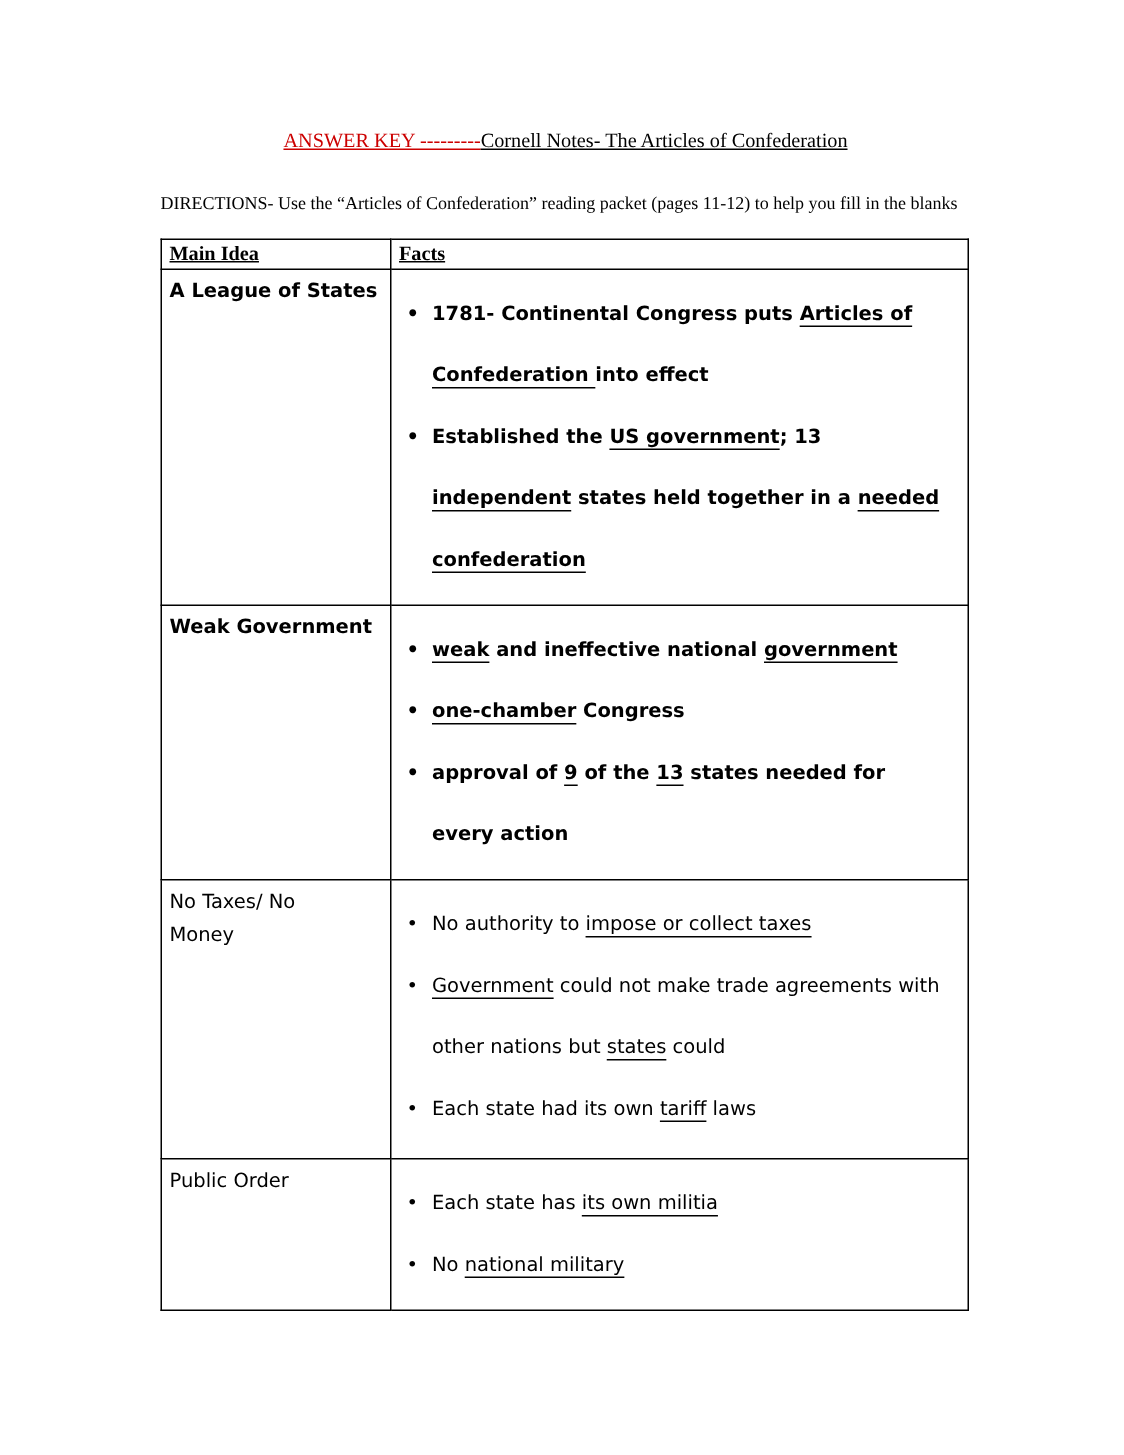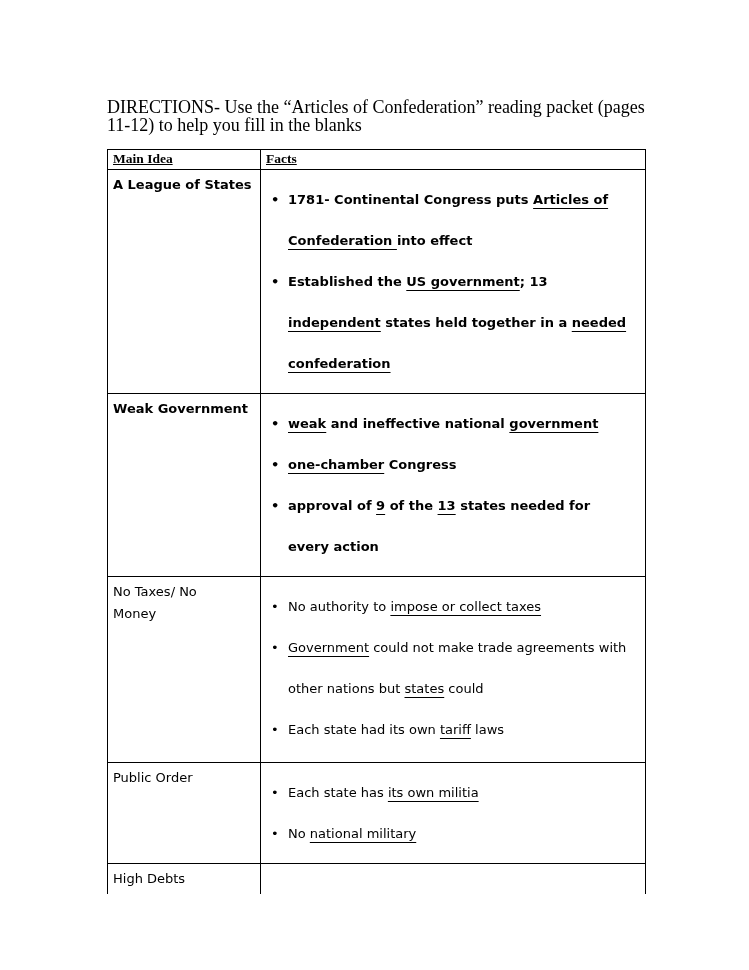--- a/index.html
+++ b/index.html
@@ -25,22 +25,22 @@
   }
   .title-red {
     color:#cc0000;
     text-decoration:underline;
   }
   .title-black {
     color:#000000;
     text-decoration:underline;
   }
   .directions {
-    margin-top:12px;
-    font-size:18px;
+    margin-top:24px;
+    font-size:12px;
     line-height:18px;
     width:542px;
   }
   table.notes {
     border-collapse:collapse;
     table-layout:fixed;
     width:538px;
     margin-top:15px;
   }
   col.c-main { width:153px; }
@@ -89,20 +89,23 @@
   tr.row-2 td { height:186px;margin-top:38px; }
   tr.row-3 td { height:89px; }
   tr.row-4 td { height:24px; border-bottom:none; }
 </style>
 </head>
 <body>
 
 <div class="page">
   <div class="content">
 
+    <div class="doc-title">
+      <span class="title-red">ANSWER KEY ---------</span><span class="title-black">Cornell Notes- The Articles of Confederation</span>
+    </div>
 
     <p class="directions">DIRECTIONS- Use the “Articles of Confederation” reading packet (pages 11-12) to help you fill in the blanks</p>
 
     <table class="notes">
       <colgroup>
         <col class="c-main">
         <col class="c-facts">
       </colgroup>
       <thead>
         <tr>
@@ -147,21 +150,17 @@
           </tr>
           <tr class="row-3">
             <td class="main-idea-cell">Public Order</td>
             <td class="facts-cell">
               <ul class="facts-list">
                 <li class="fact"><span>Each state has </span><span class="u">its own militia</span></li>
                 <li class="fact"><span>No </span><span class="u">national military</span></li>
               </ul>
             </td>
           </tr>
-          <tr class="row-4">
-            <td class="main-idea-cell">High Debts</td>
-            <td class="facts-cell"></td>
-          </tr>
         </tbody>
     </table>
 
   </div>
 </div>
 
 </body></html>

